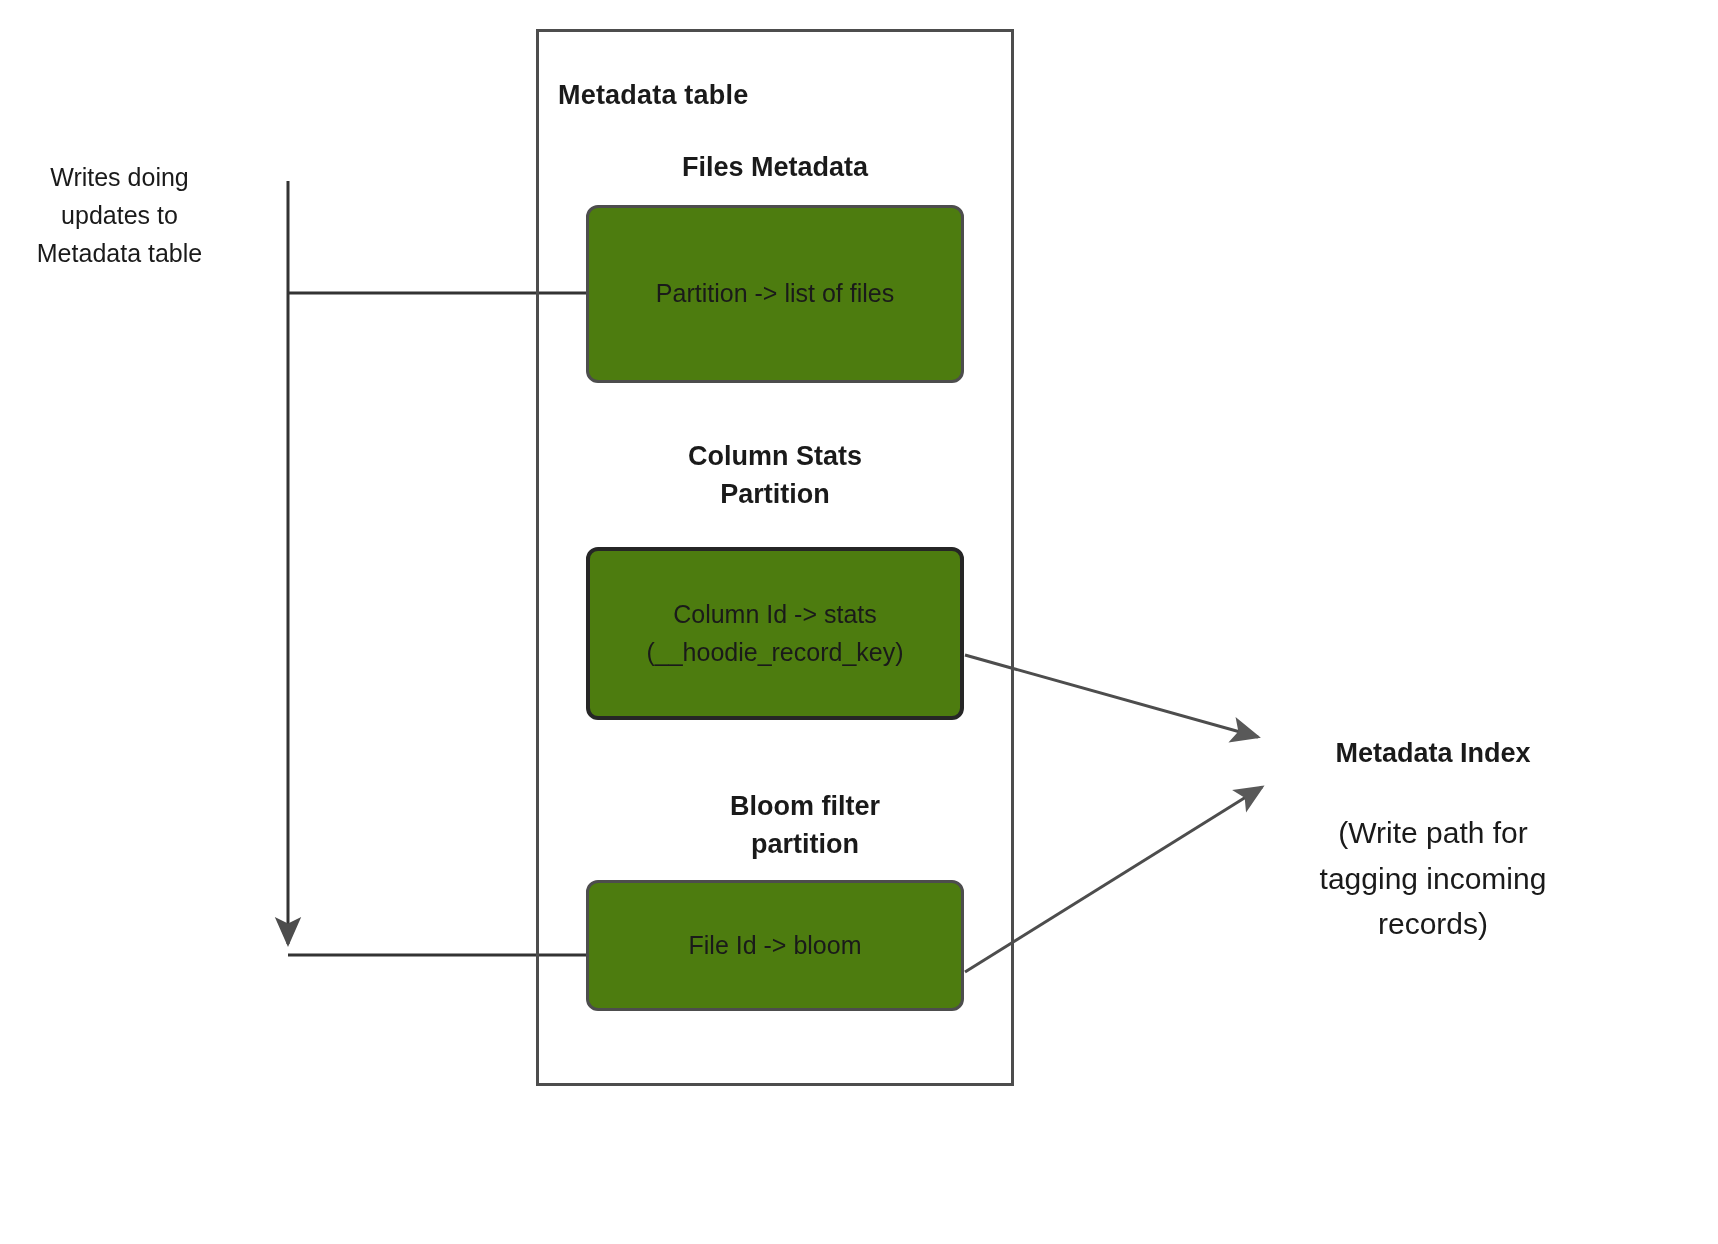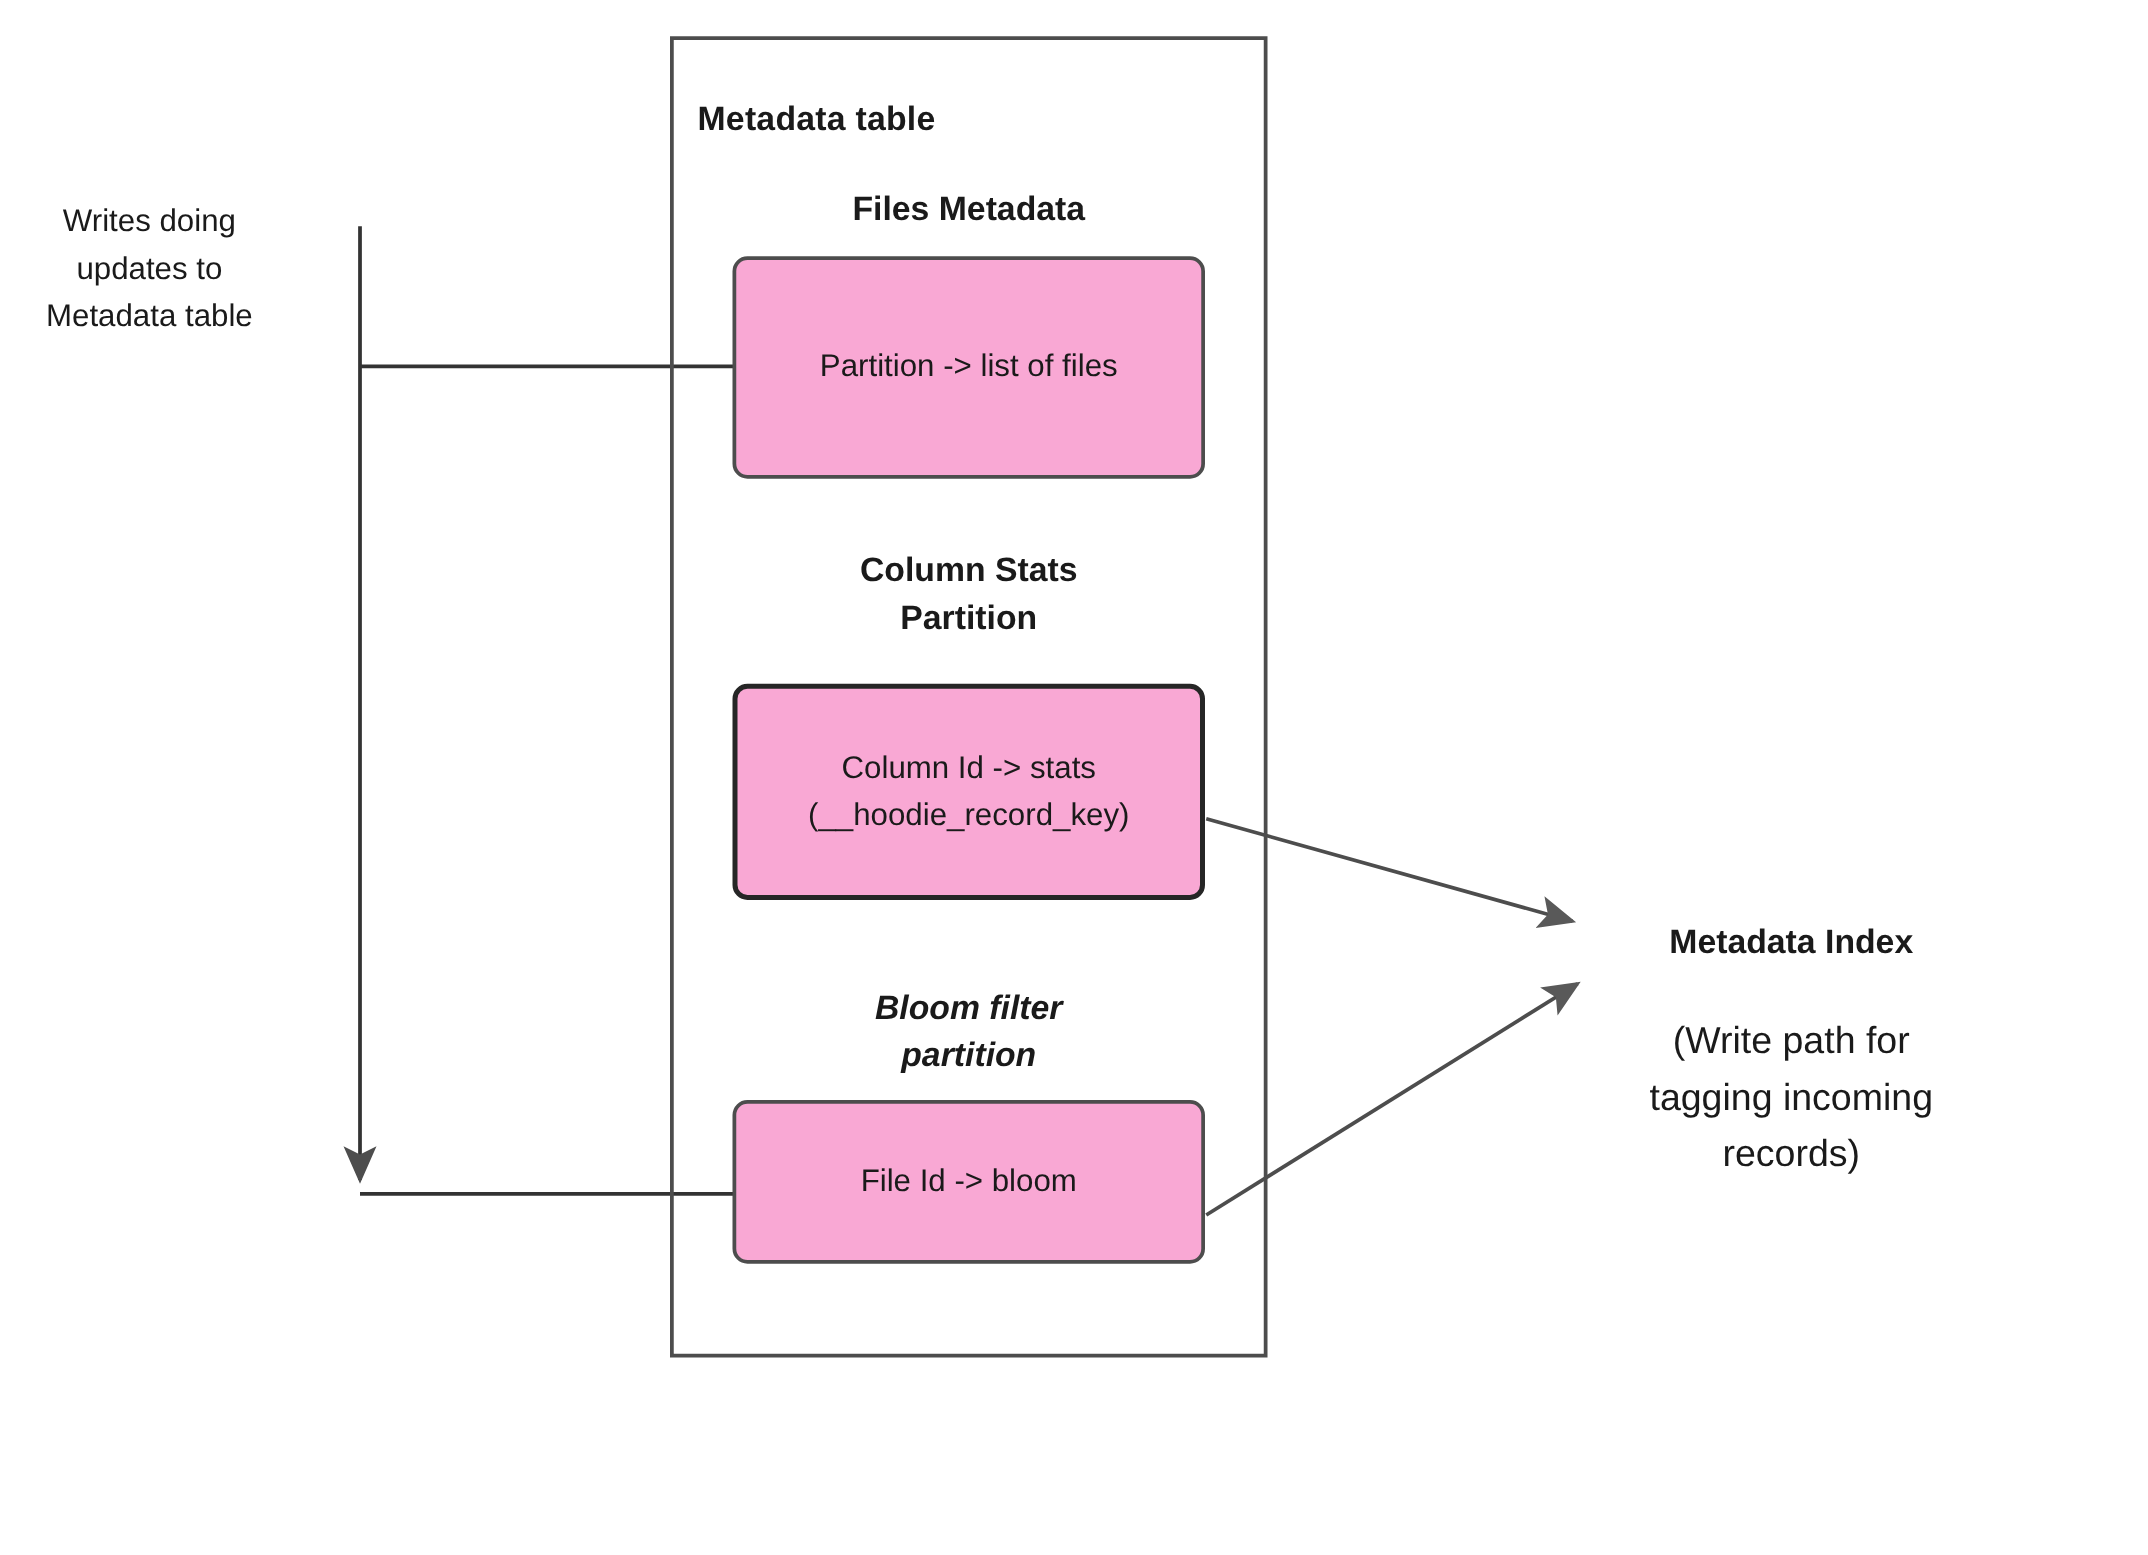--- a/index.html
+++ b/index.html
@@ -54,28 +54,28 @@
     position: absolute;
     width: 380px;
     text-align: center;
     font-size: 27px;
     font-weight: bold;
     line-height: 1.42;
     color: #1a1a1a;
   }
   #heading-files      { left: 585px; top: 148px; }
   #heading-colstats   { left: 585px; top: 437px; }
-  #heading-bloom      { left: 585px; top: 787px; font-style: italic; }
+  #heading-bloom      { left: 615px; top: 787px; }
 
   
   .inner-box {
     position: absolute;
     box-sizing: border-box;
     border-radius: 12px;
-    background: #f9a8d4;
+    background: #4d7c0f;
     display: flex;
     align-items: center;
     justify-content: center;
     text-align: center;
     font-size: 25px;
     line-height: 1.5;
     color: #1a1a1a;
   }
   #box-files {
     left: 586px; top: 205px; width: 378px; height: 178px;

